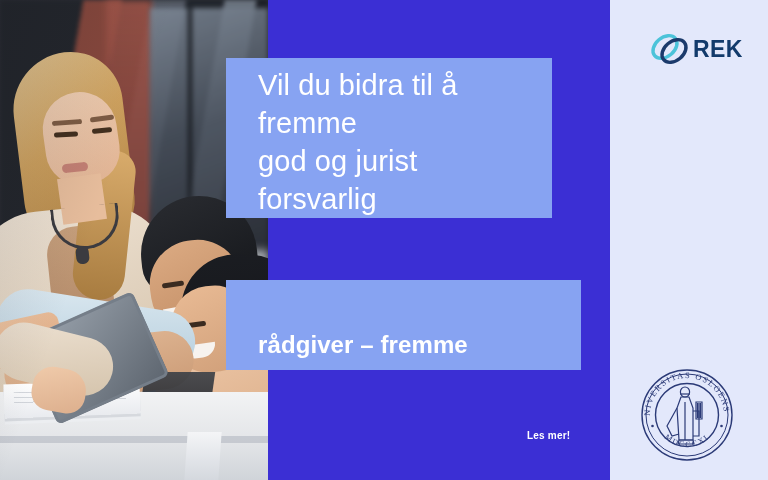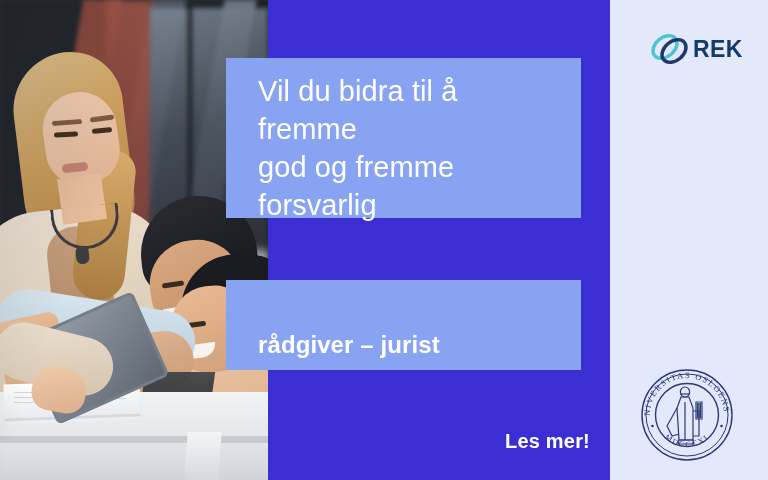--- a/index.html
+++ b/index.html
@@ -268,22 +268,22 @@
     pointer-events:none;
   }
 
   
   .card{
     position:absolute;
     background:#87A3F2;
     box-sizing:border-box;
   }
   .card-question{
-    left:226px;top:58px;width:355px;height:160px;
-    padding:14px 28px 0 32px;
+    left:226px;top:58px;width:326px;height:160px;
+    padding:8px 28px 0 32px;
   }
   .card-question .q-text{
     margin:0;
     color:#ffffff;
     font-size:29px;
     line-height:38px;
     font-weight:400;
     letter-spacing:.1px;
   }
   .card-role{
@@ -294,22 +294,22 @@
     margin:0;
     color:#ffffff;
     font-size:24px;
     line-height:32px;
     font-weight:700;
     letter-spacing:.1px;
   }
 
   
   .cta{
-    position:absolute;left:505px;top:430px;
-    color:#ffffff;font-size:20px;font-weight:700;letter-spacing:.2px;
+    position:absolute;left:527px;top:430px;
+    color:#ffffff;font-size:10px;font-weight:700;letter-spacing:.2px;
     cursor:pointer;
   }
 
   
   .rek-logo{
     position:absolute;left:648px;top:26px;
     width:96px;height:46px;
     display:flex;align-items:center;gap:1px;
     cursor:pointer;
   }
@@ -383,28 +383,28 @@
     <div class="ph-tablet"></div>
     <div class="w1-arm"></div>
     <div class="w1-hand"></div>
 
     <div class="photo-veil"></div>
   </div>
 
   <div class="card card-question">
     <p class="q-text">
       <span>Vil du bidra til å fremme</span><br>
-      <span>god og fremme forsvarlig</span><br>
+      <span>god og jurist forsvarlig</span><br>
     </p>
   </div>
 
   <div class="card card-role">
     <p class="r-text">
       <br>
-      <span>rådgiver – jurist</span>
+      <span>rådgiver – fremme</span>
     </p>
   </div>
 
   <div class="cta">Les mer!</div>
 
   <div class="rek-logo">
     <svg class="rek-mark" viewBox="0 0 44 44">
       <ellipse cx="17" cy="20" rx="13.5" ry="9.5" transform="rotate(-40 17 20)" fill="none" stroke="#4CC3D9" stroke-width="3.4"></ellipse>
       <ellipse cx="26" cy="24" rx="13.5" ry="9.5" transform="rotate(-40 26 24)" fill="none" stroke="#1B3A6B" stroke-width="3.4"></ellipse>
     </svg>

